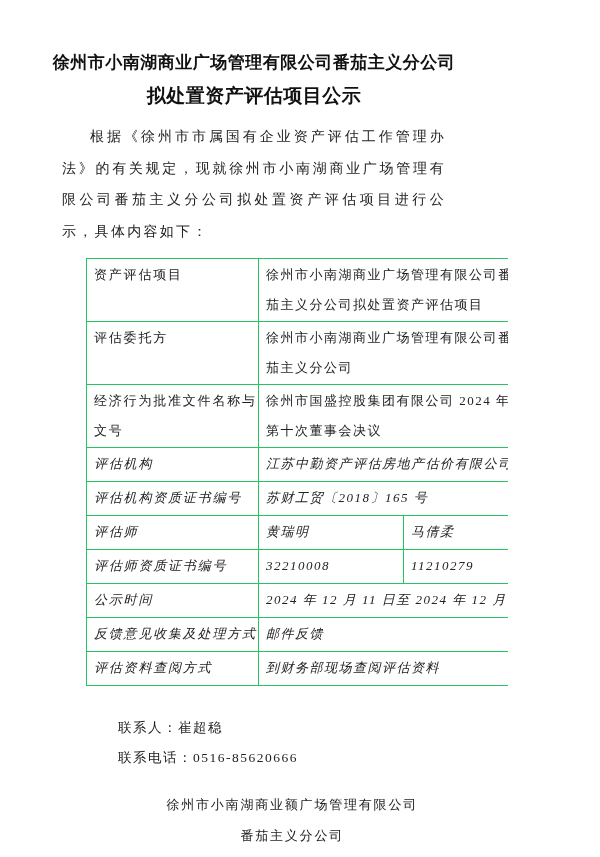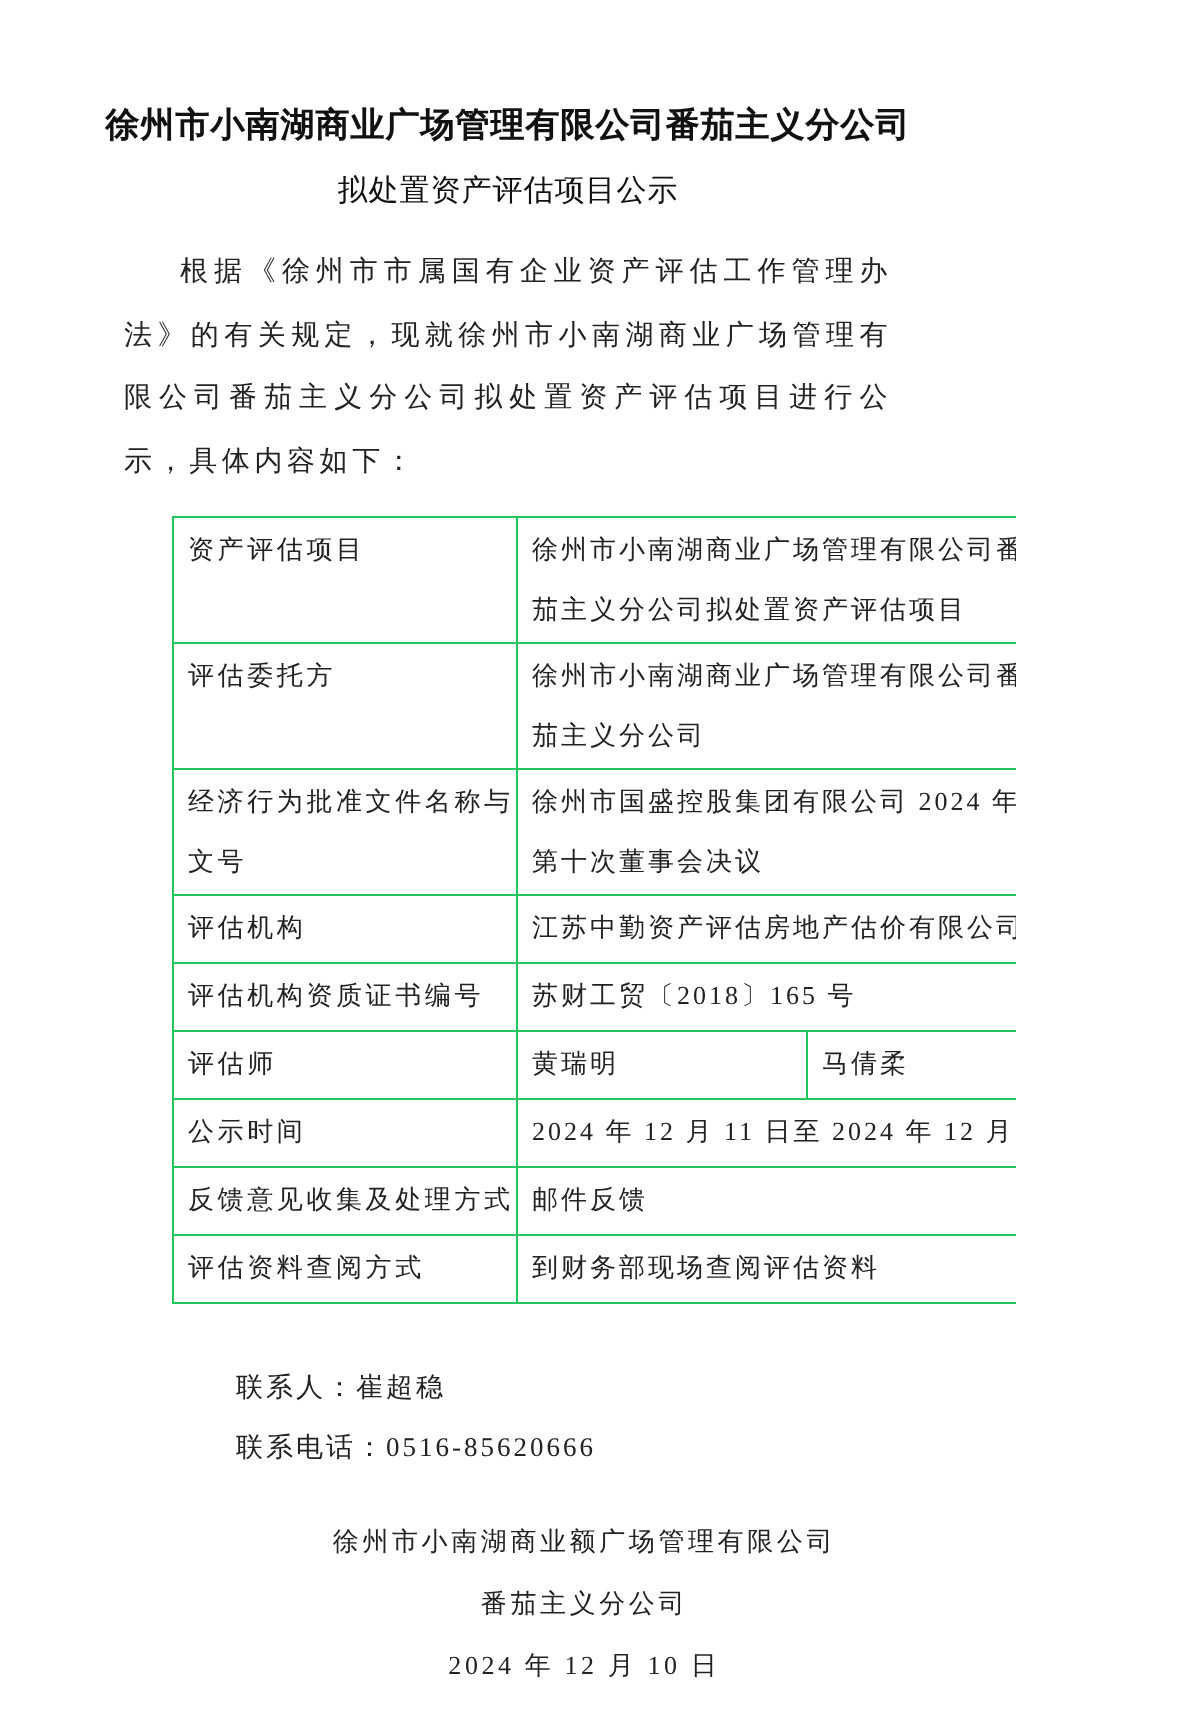--- a/index.html
+++ b/index.html
@@ -21,22 +21,22 @@
     text-align: center;
     font-size: 17px;
     font-weight: bold;
     line-height: 22px;
     letter-spacing: 0.5px;
     color: #111;
   }
   .doc-title2 {
     margin-top: 11px;
     text-align: center;
-    font-size: 15px;
-    font-weight: normal;
+    font-size: 19px;
+    font-weight: bold;
     line-height: 22px;
     letter-spacing: 0.5px;
     color: #111;
   }
   .intro {
     margin: 14px 62px 0 62px;
     font-size: 14px;
     line-height: 31.5px;
     letter-spacing: 2.3px;
     text-indent: 2em;
@@ -57,21 +57,21 @@
     line-height: 30px;
     letter-spacing: 1.5px;
     padding: 1px 4px 1px 7px;
     overflow: hidden;
   }
   table.assessment td.label {
     letter-spacing: 1.8px;
     padding-right: 0;
   }
   tr.tall td { height: 58px; }
-  tr.short td { height: 31px; }
+  tr.short td { height: 31px; font-style: italic; }
   td.center { text-align: left; }
   td.nowrap { white-space: nowrap; letter-spacing: 0.5px; }
   .contact {
     margin: 27px 0 0 118px;
     font-size: 13.5px;
     letter-spacing: 1.5px;
     color: #222;
   }
   .contact div {
     line-height: 30px;
@@ -126,20 +126,25 @@
     <tr class="short">
       <td class="label">评估机构资质证书编号</td>
       <td colspan="2" class="center">苏财工贸〔2018〕165 号</td>
     </tr>
     <tr class="short">
       <td class="label">评估师</td>
       <td class="center">黄瑞明</td>
       <td class="center">马倩柔</td>
     </tr>
     <tr class="short">
+      <td class="label">评估师资质证书编号</td>
+      <td class="center">32210008</td>
+      <td class="center">11210279</td>
+    </tr>
+    <tr class="short">
       <td class="label">公示时间</td>
       <td colspan="2" class="nowrap">2024 年 12 月 11 日至 2024 年 12 月 17 日</td>
     </tr>
     <tr class="short">
       <td class="label">反馈意见收集及处理方式</td>
       <td colspan="2">邮件反馈</td>
     </tr>
     <tr class="short">
       <td class="label">评估资料查阅方式</td>
       <td colspan="2">到财务部现场查阅评估资料</td>

